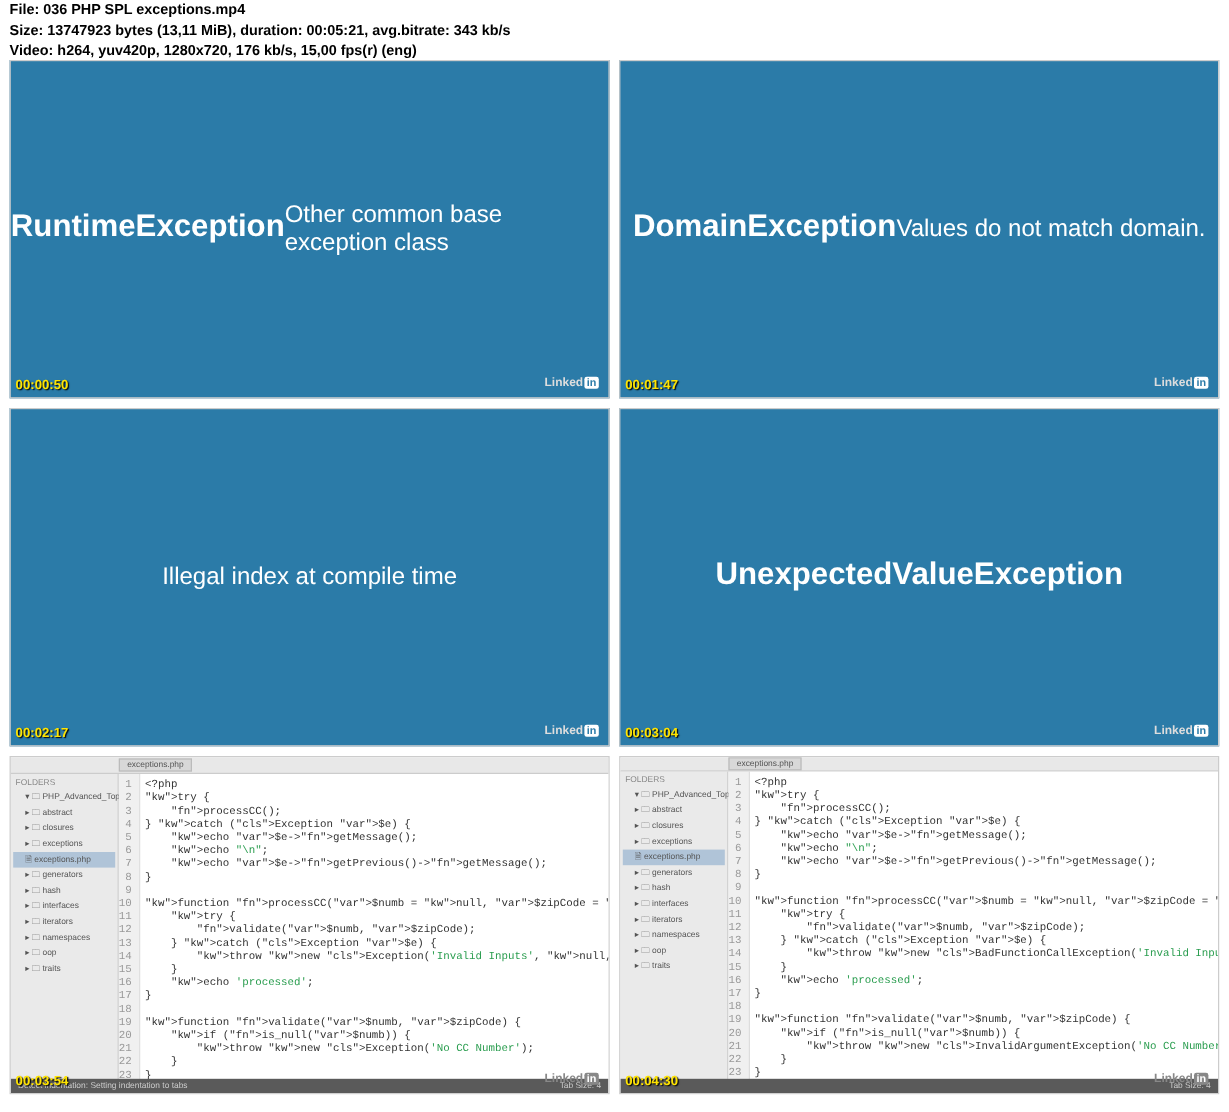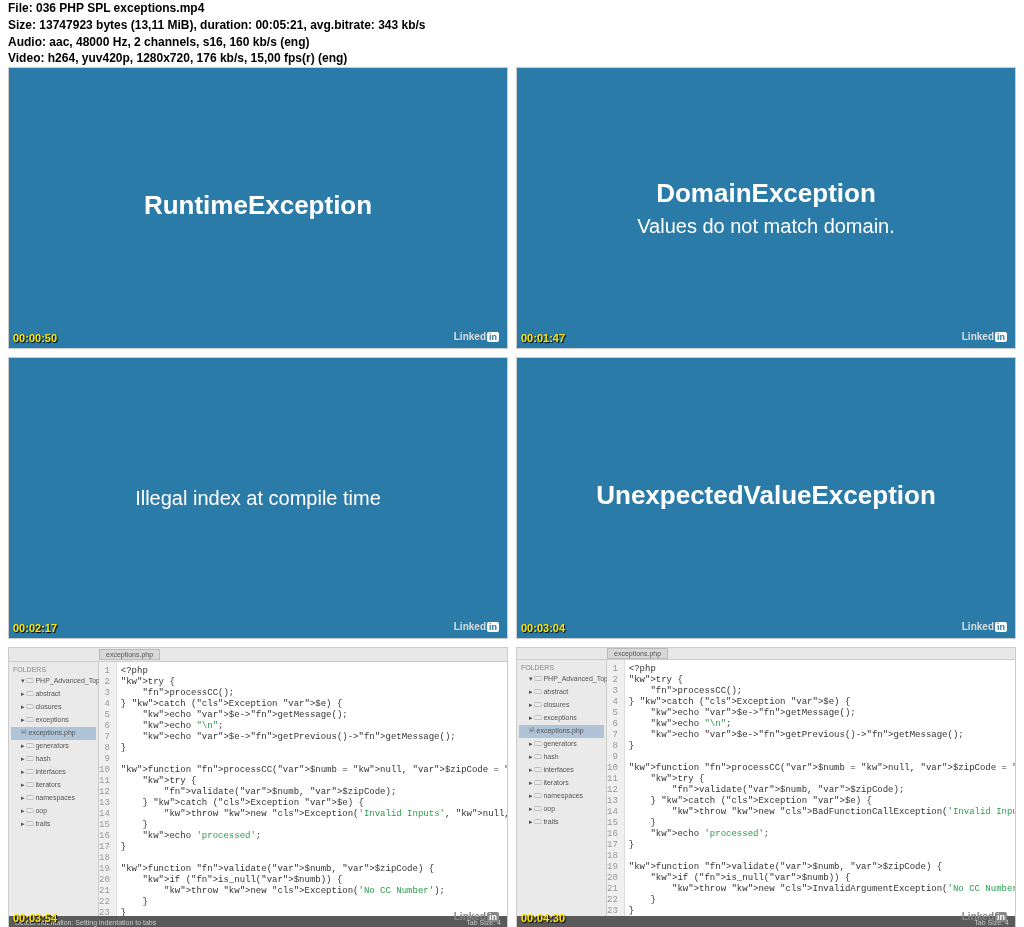--- a/index.html
+++ b/index.html
@@ -1,20 +1,20 @@
 <!DOCTYPE html>
 <html><head>
 <meta charset="utf-8">
 <style>
 * { margin: 0; padding: 0; box-sizing: border-box; }
 body { background: #fff; font-family: Arial, sans-serif; width: 1024px; }
 .meta-info { padding: 0 8px; font-size: 12px; font-weight: bold; color: #000; line-height: 1.4; }
 .grid { display: grid; grid-template-columns: 1fr 1fr; gap: 8px; padding: 0 8px; }
 .tile { position: relative; height: 282px; border: 1px solid #ccc; overflow: hidden; }
-.blue-tile { background: #2b7ba8; display: flex; flex-direction: column; justify-content: center; align-items: center; color: #fff; }
+.blue-tile { background: #2b7ba8; display: flex; flex-direction: row; justify-content: center; align-items: center; color: #fff; }
 .blue-title { font-size: 26px; font-weight: bold; margin-bottom: 6px; }
 .blue-sub { font-size: 20px; font-weight: 300; }
 .blue-title.faded { color: #ffffff; }
 .timestamp { position: absolute; left: 4px; bottom: 4px; font-size: 11px; font-weight: bold; color: #ffe400; text-shadow: 1px 1px 1px #000; }
 .linkedin { position: absolute; right: 8px; bottom: 6px; font-size: 10px; color: #ddd; font-weight: bold; }
 .linkedin .box { display: inline-block; background: #fff; color: #2b7ba8; padding: 0 2px; border-radius: 2px; font-size: 9px; margin-left: 1px; margin-top: 20px; }
 .code-tile { background: #f8f8f8; display: flex; flex-direction: column; }
 .tabbar { background: #e8e8e8; height: 14px; border-bottom: 1px solid #ccc; display: flex; align-items: center; padding-left: 90px; }
 .tab { background: #d8d8d8; font-size: 7px; padding: 1px 6px; border: 1px solid #bbb; color: #555; }
 .code-main { display: flex; flex: 1; }
@@ -27,28 +27,28 @@
 .code .hl { background: #e8e8e8; display: block; }
 .str { color: #2a9d4f; }
 .statusbar { position: absolute; bottom: 0; left: 0; right: 0; height: 12px; background: #5a5a5a; font-size: 7px; color: #ccc; display: flex; align-items: center; justify-content: space-between; padding: 0 6px; }
 </style>
 </head>
 <body>
 
 <div class="meta-info">
   <div>File: 036 PHP SPL exceptions.mp4</div>
   <div>Size: 13747923 bytes (13,11 MiB), duration: 00:05:21, avg.bitrate: 343 kb/s</div>
-  <div>Audio: aac, 48000 Hz, 2 channels, s16, 160 kb/s (eng)</div>
   <div>Video: h264, yuv420p, 1280x720, 176 kb/s, 15,00 fps(r) (eng)</div>
 </div>
 
 <div class="grid">
 
   <div class="tile blue-tile">
     <div class="blue-title">RuntimeException</div>
+    <div class="blue-sub">Other common base exception class</div>
     <div class="timestamp">00:00:50</div>
     <div class="linkedin"><span>Linked</span><span class="box">in</span></div>
   </div>
 
   <div class="tile blue-tile">
     <div class="blue-title">DomainException</div>
     <div class="blue-sub">Values do not match domain.</div>
     <div class="timestamp">00:01:47</div>
     <div class="linkedin"><span>Linked</span><span class="box">in</span></div>
   </div>

